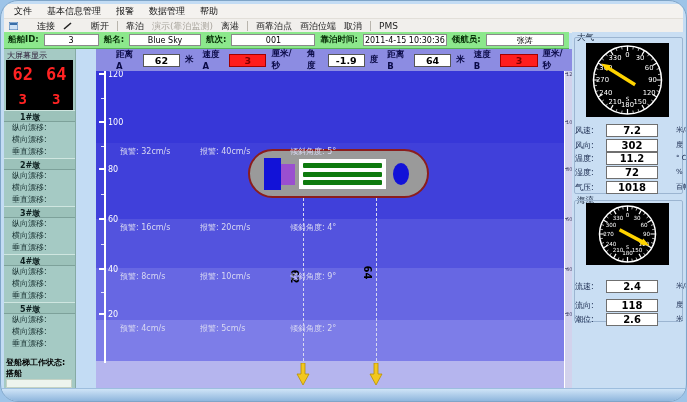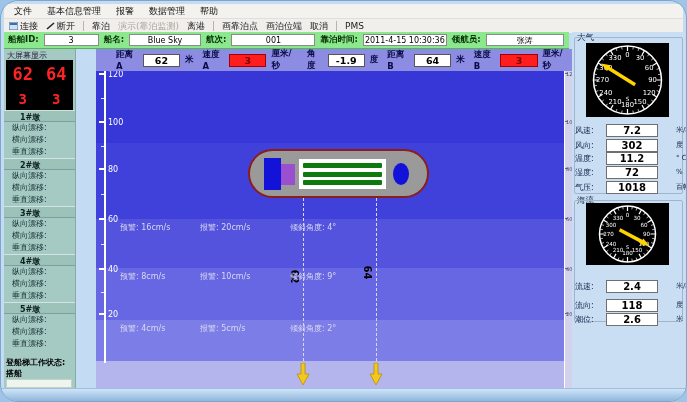--- a/index.html
+++ b/index.html
@@ -7,21 +7,21 @@
        font-family:"DejaVu Sans","Liberation Sans",sans-serif;background:#9ec4e8;}
   .window{position:absolute;inset:0;background:#c3dcf4;border:1px solid #7fa5c8;
           border-radius:18px;overflow:hidden;box-sizing:border-box;}
   
   .menubar{position:absolute;left:3px;top:3px;right:3px;height:14px;background:#f4f2ef;
            display:flex;align-items:center;gap:15px;padding-left:10px;font-size:9px;color:#111;}
   .menu-item{cursor:default;white-space:nowrap;}
   .toolbar{position:absolute;left:3px;top:17px;right:3px;height:14px;background:#f1efec;
            border-top:1px solid #e2dfd9;display:flex;align-items:center;gap:8px;
            padding-left:5px;font-size:9px;color:#222;}
-  .tool-btn{display:flex;align-items:center;gap:2px;white-space:nowrap;}
+  .tool-btn{display:flex;align-items:center;gap:19px;white-space:nowrap;}
   .tool-btn.disabled{color:#aaa69e;}
   .tool-sep{width:1px;height:10px;background:#b9b5ad;}
   .ticon{display:inline-block;width:9px;height:8px;}
   
   .greenbar{position:absolute;left:3px;top:31px;width:565px;height:17px;background:#8ce88c;
             border-bottom:1px solid #57b357;display:flex;align-items:center;gap:5px;
             padding-left:4px;font-size:8.5px;font-weight:bold;color:#083008;box-sizing:border-box;}
   .gbox{background:#fff;border:1px solid #8a8a8a;height:12px;display:flex;align-items:center;
         justify-content:center;font-size:8px;font-weight:normal;color:#000;box-sizing:border-box;}
   
@@ -227,20 +227,21 @@
     <div class="dash" style="left:207px;"></div>
     <div class="dash" style="left:280px;"></div>
     <div class="vlabel" style="left:192px;top:200px;">62</div>
     <div class="vlabel" style="left:265px;top:196px;">64</div>
     <svg class="marker" style="left:200px;top:292px;" width="14" height="24" viewBox="0 0 14 24">
       <path d="M5,0 h4 v11 h4 l-6,11 l-6,-11 h4 z" fill="#f2c71e" stroke="#b88f00" stroke-width="0.8"></path>
     </svg>
     <svg class="marker" style="left:273px;top:292px;" width="14" height="24" viewBox="0 0 14 24">
       <path d="M5,0 h4 v11 h4 l-6,11 l-6,-11 h4 z" fill="#f2c71e" stroke="#b88f00" stroke-width="0.8"></path>
     </svg>
+  <div class="band-text" style="top: 75px;"><span class="bt-warn">预警: 32cm/s</span><span class="bt-alarm">报警: 40cm/s</span><span class="bt-tilt">倾斜角度: 5°</span></div>
       <div class="band-text" style="top: 151px;"><span class="bt-warn">预警: 16cm/s</span><span class="bt-alarm">报警: 20cm/s</span><span class="bt-tilt">倾斜角度: 4°</span></div>
       <div class="band-text" style="top: 200px;"><span class="bt-warn">预警: 8cm/s</span><span class="bt-alarm">报警: 10cm/s</span><span class="bt-tilt">倾斜角度: 9°</span></div>
       <div class="band-text" style="top: 252px;"><span class="bt-warn">预警: 4cm/s</span><span class="bt-alarm">报警: 5cm/s</span><span class="bt-tilt">倾斜角度: 2°</span></div>
       <div class="axis-line"></div>
       <div class="axis-label" style="top: -1px;">120</div>
       <div class="axis-tick" style="top: 2px;"></div>
       <div class="axis-mtick" style="top: 27px;"></div>
       <div class="axis-label" style="top: 47px;">100</div>
       <div class="axis-tick" style="top: 50px;"></div>
       <div class="axis-mtick" style="top: 74.5px;"></div>

